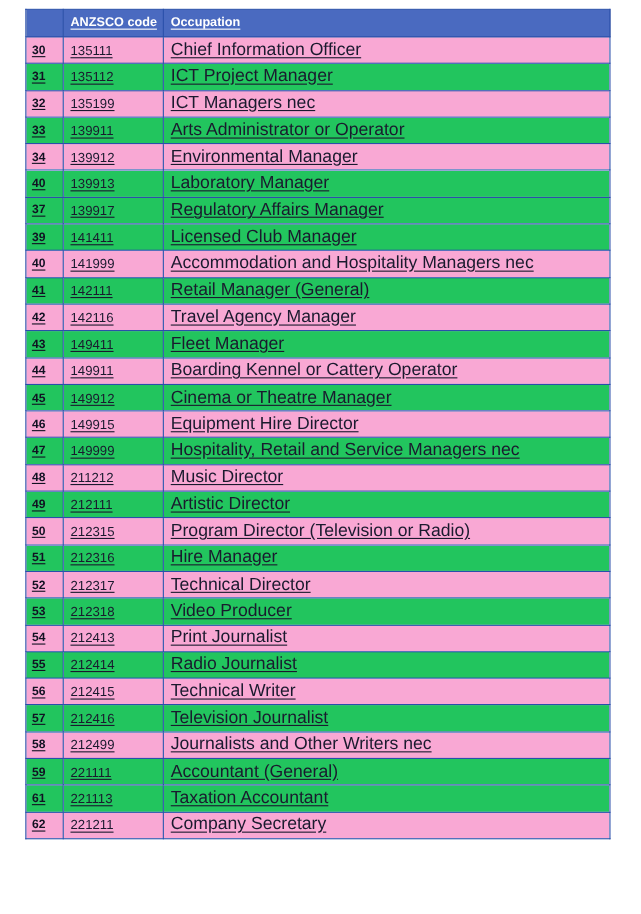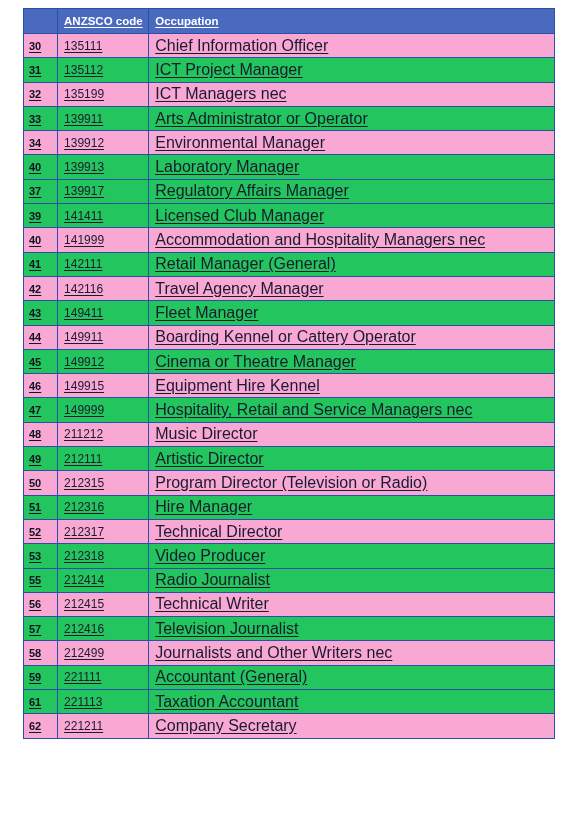--- a/index.html
+++ b/index.html
@@ -196,21 +196,21 @@
           <td class="cell-occ"><span class="occ-text">Boarding Kennel or Cattery Operator</span></td>
         </tr>
         <tr class="data-row row-shaded">
           <td class="cell-index"><span class="idx-text">45</span></td>
           <td class="cell-code"><span class="code-text">149912</span></td>
           <td class="cell-occ"><span class="occ-text">Cinema or Theatre Manager</span></td>
         </tr>
         <tr class="data-row row-plain">
           <td class="cell-index"><span class="idx-text">46</span></td>
           <td class="cell-code"><span class="code-text">149915</span></td>
-          <td class="cell-occ"><span class="occ-text">Equipment Hire Kennel</span></td>
+          <td class="cell-occ"><span class="occ-text">Equipment Hire Director</span></td>
         </tr>
         <tr class="data-row row-shaded">
           <td class="cell-index"><span class="idx-text">47</span></td>
           <td class="cell-code"><span class="code-text">149999</span></td>
           <td class="cell-occ"><span class="occ-text">Hospitality, Retail and Service Managers nec</span></td>
         </tr>
         <tr class="data-row row-plain">
           <td class="cell-index"><span class="idx-text">48</span></td>
           <td class="cell-code"><span class="code-text">211212</span></td>
           <td class="cell-occ"><span class="occ-text">Music Director</span></td>
@@ -233,20 +233,25 @@
         <tr class="data-row row-plain">
           <td class="cell-index"><span class="idx-text">52</span></td>
           <td class="cell-code"><span class="code-text">212317</span></td>
           <td class="cell-occ"><span class="occ-text">Technical Director</span></td>
         </tr>
         <tr class="data-row row-shaded">
           <td class="cell-index"><span class="idx-text">53</span></td>
           <td class="cell-code"><span class="code-text">212318</span></td>
           <td class="cell-occ"><span class="occ-text">Video Producer</span></td>
         </tr>
+        <tr class="data-row row-plain">
+          <td class="cell-index"><span class="idx-text">54</span></td>
+          <td class="cell-code"><span class="code-text">212413</span></td>
+          <td class="cell-occ"><span class="occ-text">Print Journalist</span></td>
+        </tr>
         <tr class="data-row row-shaded">
           <td class="cell-index"><span class="idx-text">55</span></td>
           <td class="cell-code"><span class="code-text">212414</span></td>
           <td class="cell-occ"><span class="occ-text">Radio Journalist</span></td>
         </tr>
         <tr class="data-row row-plain">
           <td class="cell-index"><span class="idx-text">56</span></td>
           <td class="cell-code"><span class="code-text">212415</span></td>
           <td class="cell-occ"><span class="occ-text">Technical Writer</span></td>
         </tr>

